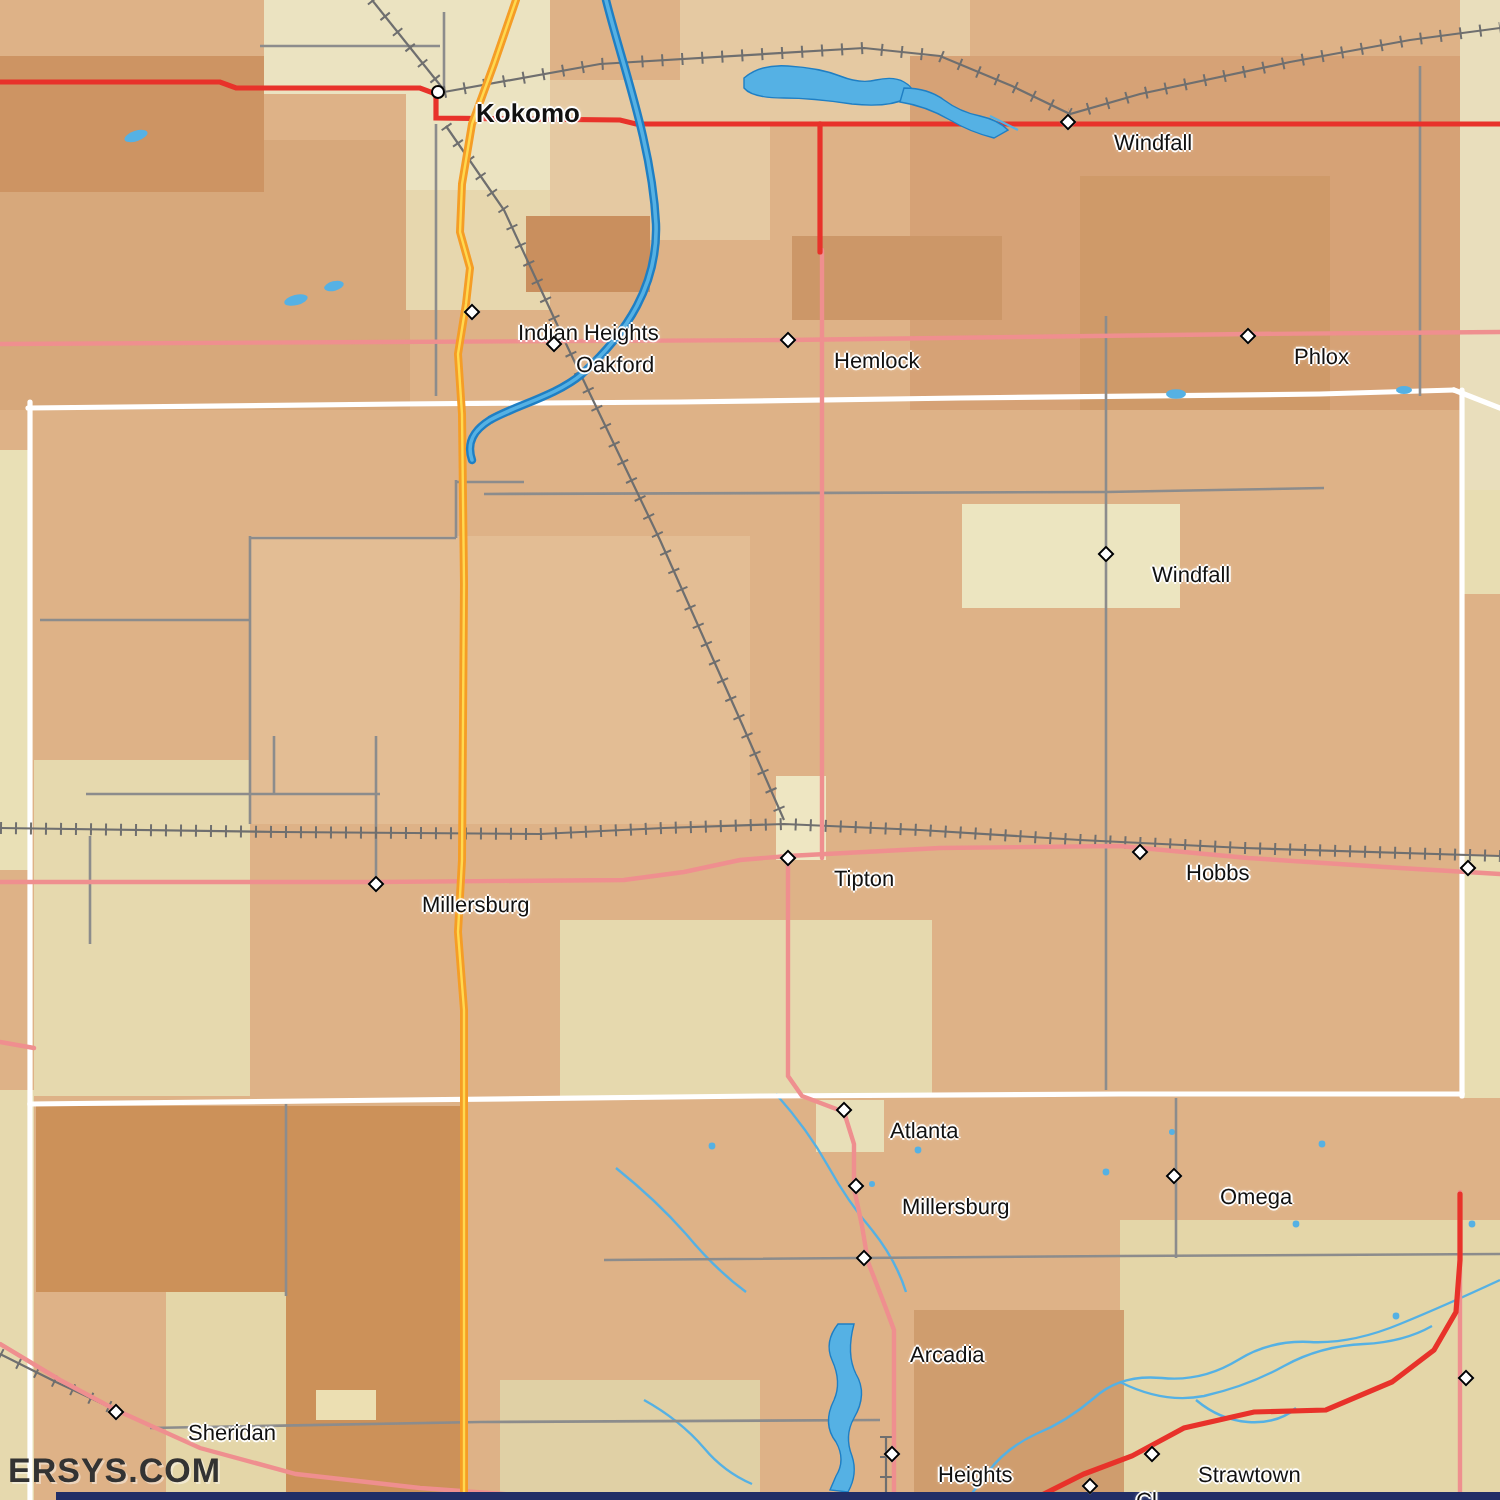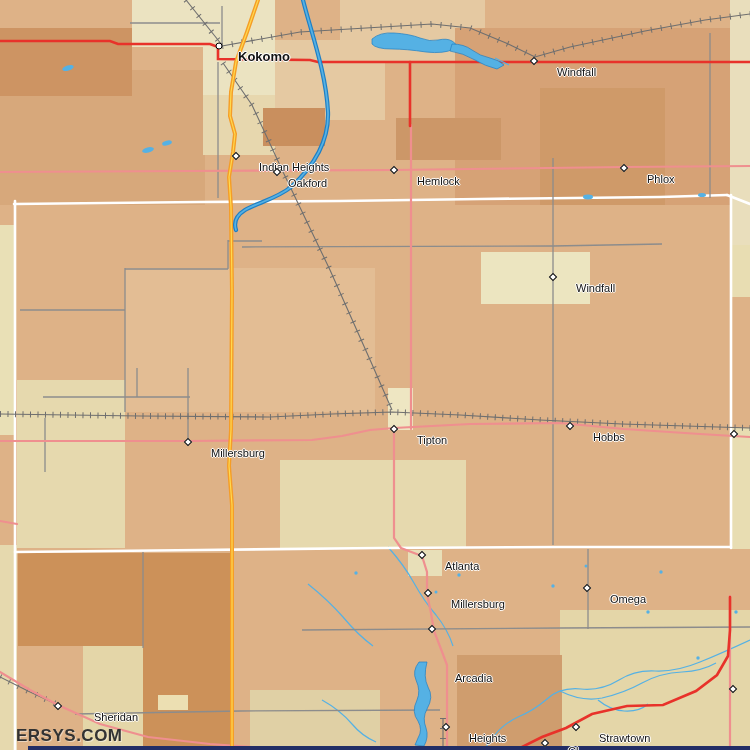--- a/index.html
+++ b/index.html
@@ -22,21 +22,21 @@
   .water-fill{fill:var(--c-water,#55b1e4);stroke:var(--c-water-edge,#1f7fc4);stroke-width:.7;}
   .pond{fill:var(--c-water,#55b1e4);stroke:none;}
   
   .marker{position:absolute;box-sizing:border-box;background:#fff;border:1px solid #000;}
   .marker-diamond{width:6px;height:6px;transform:translate(-50%,-50%) rotate(45deg);}
   .marker-circle{width:7px;height:7px;border-radius:50%;transform:translate(-50%,-50%);}
   .place-label{position:absolute;font-size:11px;line-height:12px;color:var(--c-label,#111);
     white-space:nowrap;
     text-shadow:-1px 0 0 #fff,1px 0 0 #fff,0 -1px 0 #fff,0 1px 0 #fff,0 0 2px #fff;padding-left:20px;}
   .place-label.emphasis{font-weight:bold;font-size:13px;}
-  #watermark{position:absolute;left:16px;top:726px;font-weight:bold;font-size:17px;
+  #watermark{position:absolute;left:4px;top:726px;font-weight:bold;font-size:17px;
     letter-spacing:.5px;color:var(--c-watermark,#333);
     text-shadow:1px 1px 0 rgba(255,255,255,.45);}
 </style>
 </head>
 <body>
 
 <div id="stage">
   <svg width="750" height="750" viewBox="0 0 750 750">
 
     <g>

